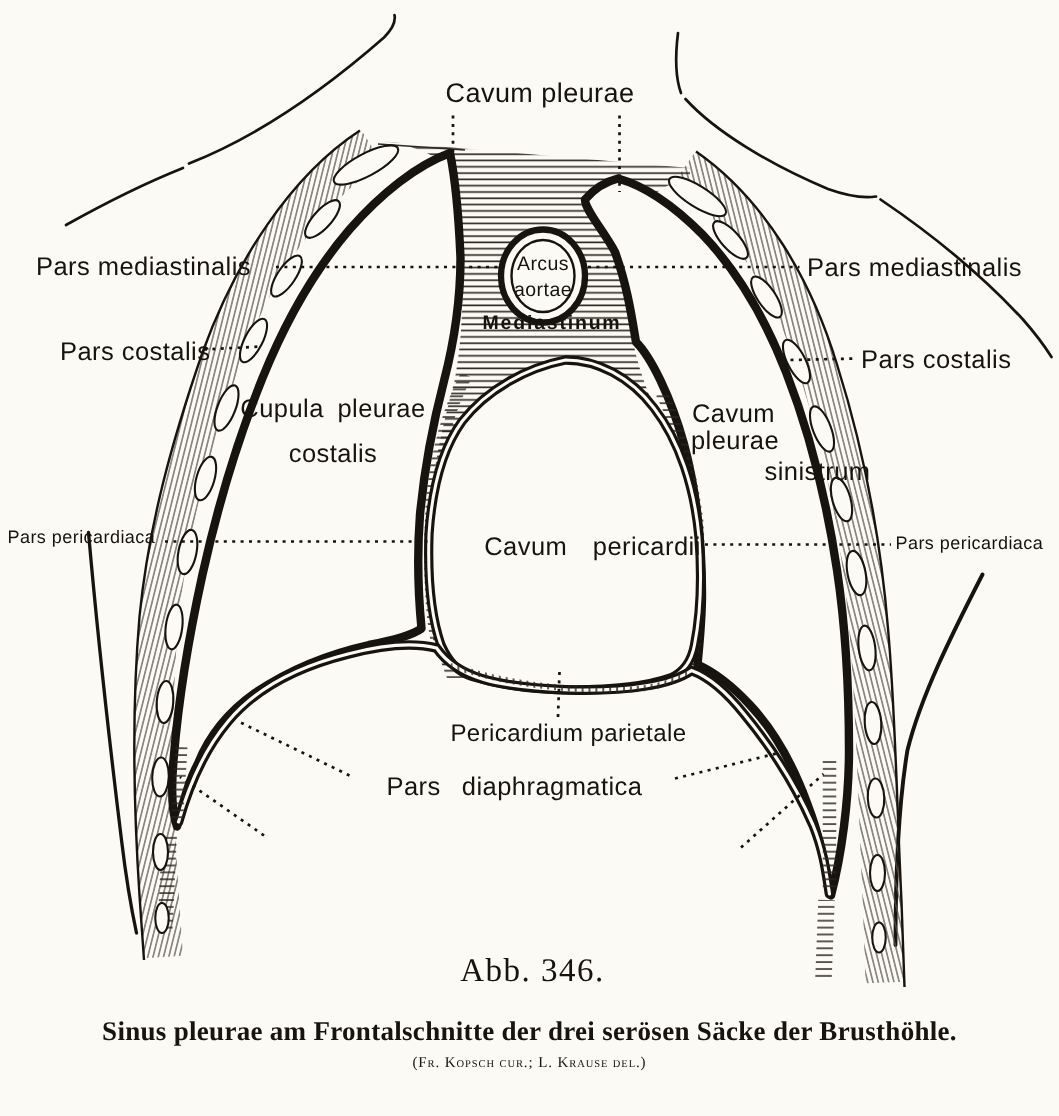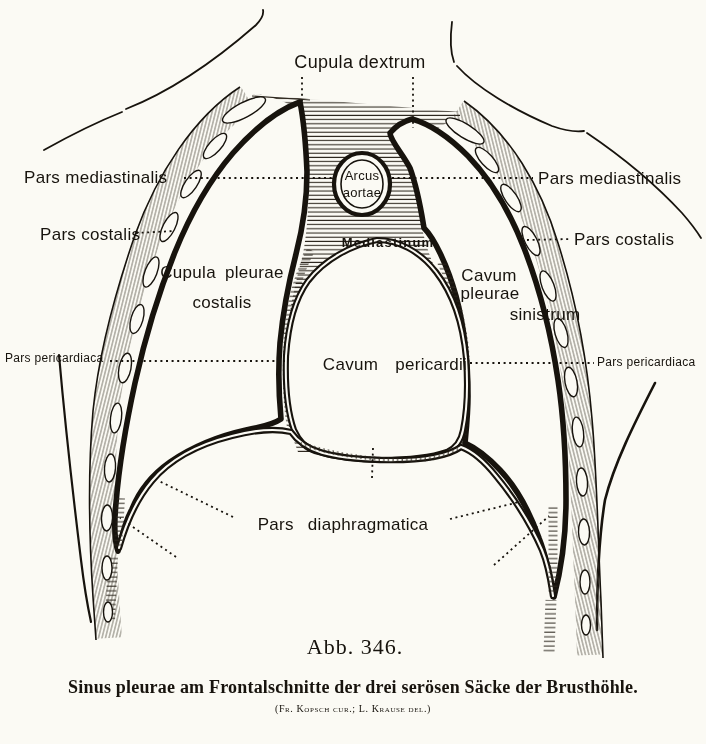--- a/index.html
+++ b/index.html
@@ -159,45 +159,46 @@
       <path d="M 110,361 L 285,361"></path>
       <path d="M 470,363 L 594,363"></path>
       <path d="M 373,448 L 372,478"></path>
       <path d="M 233,517 L 159,481"></path>
       <path d="M 450,519 L 519,502"></path>
       <path d="M 176,557 L 120,518"></path>
       <path d="M 494,565 L 549,516"></path>
     </g>
   </svg>
 
-  <div class="lbl ctr" style="left:360px;top:53px;font-size:18px;">Cupula dextrum</div>
+  <div class="lbl ctr" style="left:360px;top:53px;font-size:18px;">Cavum pleurae</div>
 
   <div class="lbl" style="left:24px;top:169px;">Pars mediastinalis</div>
   <div class="lbl" style="left:538px;top:170px;">Pars mediastinalis</div>
 
   <div class="lbl" style="left:40px;top:226px;">Pars costalis</div>
   <div class="lbl" style="left:574px;top:231px;">Pars costalis</div>
 
   <div class="lbl ctr wsp1" style="left:222px;top:264px;">Cupula pleurae</div>
   <div class="lbl ctr" style="left:222px;top:294px;">costalis</div>
 
   <div class="lbl ctr" style="left:489px;top:267px;">Cavum</div>
   <div class="lbl ctr" style="left:490px;top:285px;">pleurae</div>
   <div class="lbl ctr" style="left:501px;top:306px;margin-left:44px;">sinistrum</div>
 
   <div class="lbl sm" style="left:5px;top:352px;">Pars pericardiaca</div>
   <div class="lbl sm" style="left:597px;top:356px;">Pars pericardiaca</div>
 
   <div class="lbl ctr wsp2" style="left:378px;top:356px;">Cavum pericardii</div>
 
-  <div class="lbl ctr med" style="left:368px;top:236px;padding-left:40px;">Mediastinum</div>
+  <div class="lbl ctr med" style="left:368px;top:208px;">Mediastinum</div>
 
   <div class="lbl ctr tiny" style="left:362px;top:169px;">Arcus</div>
   <div class="lbl ctr tiny" style="left:362px;top:186px;">aortae</div>
 
+  <div class="lbl ctr" style="left:379px;top:482px;font-size:16px;">Pericardium parietale</div>
 
   <div class="lbl ctr wsp3" style="left:343px;top:516px;">Pars diaphragmatica</div>
 
 
   <div class="lbl ctr serif fignum" style="left:355px;top:636px;">Abb. 346.</div>
   <div class="lbl ctr serif figcap" style="left:353px;top:678px;">Sinus pleurae am Frontalschnitte der drei serösen Säcke der Brusthöhle.</div>
   <div class="lbl ctr serif figcred" style="left:353px;top:704px;">(Fr. Kopsch cur.; L. Krause del.)</div>
 
 </div>
 

